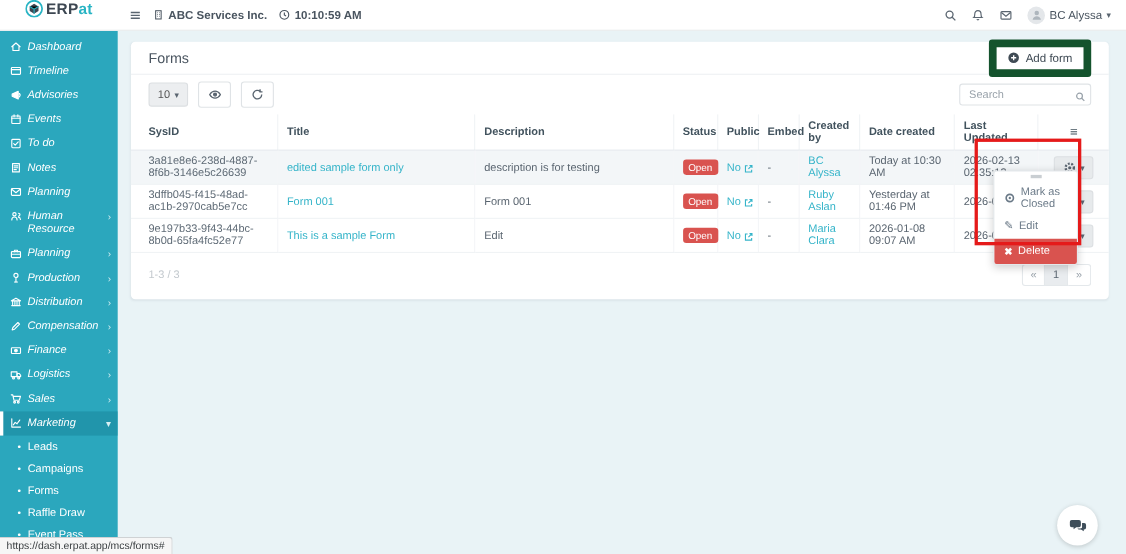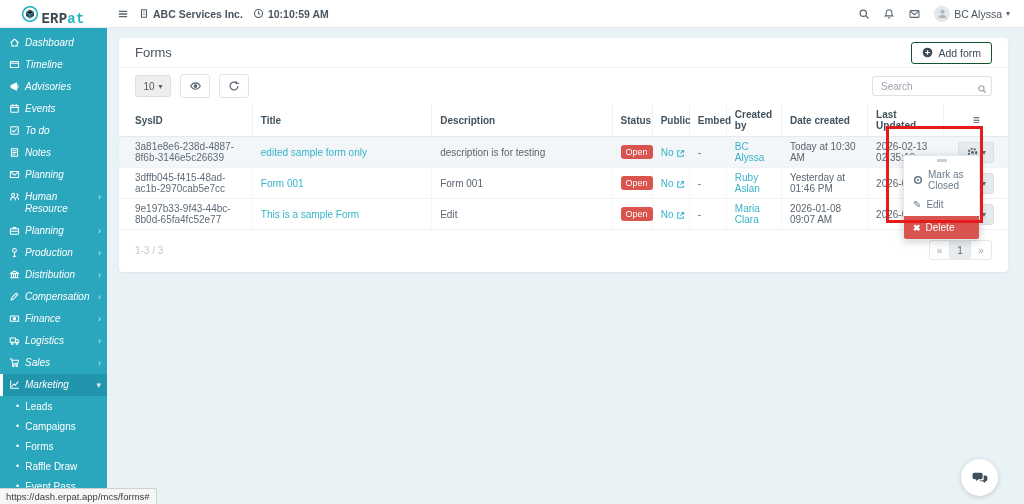--- a/index.html
+++ b/index.html
@@ -2,21 +2,21 @@
 <html><head>
 <meta charset="utf-8">
 <style>
   * { margin:0; padding:0; box-sizing:border-box; }
   html,body { width:1024px; height:504px; }
   body { font-family:"Liberation Sans", sans-serif; }
   .app { position:relative; width:1024px; height:504px; background:#e9f3f6; overflow:hidden; }
 
   
   .topbar { position:absolute; top:0; left:0; right:0; height:28px; background:#fff; border-bottom:1px solid #e6eaec; z-index:30; display:flex; align-items:center; }
-  .logo-cell { width:107px; height:100%; display:flex; align-items:flex-end; justify-content:center; gap:3px;font-family:Liberation Mono, monospace; }
+  .logo-cell { width:107px; height:100%; display:flex; align-items:flex-start; justify-content:center; gap:3px; }
   .logo-text { font-size:14px; font-weight:bold; color:#3d4752; letter-spacing:.2px; }
   .logo-text .accent { color:#29b4c4; }
   .tb-left { display:flex; align-items:center; gap:10px; padding-left:10px; color:#4a5560; }
   .tb-item { display:flex; align-items:center; gap:4px; font-size:10.5px; font-weight:bold; color:#4a5560; }
   .tb-right { margin-left:auto; display:flex; align-items:center; gap:13px; padding-right:14px; color:#5a6570; }
   .avatar { width:16px; height:16px; border-radius:50%; background:#e4e7ea; display:flex; align-items:center; justify-content:center; overflow:hidden; }
   .tb-user { font-size:10.5px; color:#4a5560; display:flex; align-items:center; gap:4px; }
   .caret { font-size:8px; color:#5a6570; }
 
   
@@ -28,21 +28,21 @@
   .side-item .chev { font-size:9px; color:#d7f0f4; margin-left:2px; }
   .side-item.active { background:#2195ab; border-left:3px solid #fff; padding-left:6px; }
   .side-sub { display:flex; align-items:center; gap:6px; padding:4.5px 6px 4.5px 16px; color:#fff; font-size:10px; cursor:pointer; }
   .side-sub .dot { font-size:9px; }
 
   
   .main { position:absolute; left:107px; top:28px; right:0; bottom:0; }
   .card { position:absolute; left:12px; top:10px; width:889px; background:#fff; border-radius:4px; box-shadow:0 1px 2px rgba(60,80,100,.08); }
   .card-head { display:flex; align-items:center; justify-content:space-between; padding:7px 16px; border-bottom:1px solid #eef1f3; height:30px; }
   .card-title { font-size:13px; color:#4a5560; }
-  .btn-add { display:flex; align-items:center; gap:5px; border:1px solid #14532d; border-radius:3px; background:#fff; padding:4px 10px; font-size:10.5px; color:#3f4a54; cursor:pointer; }
+  .btn-add { display:flex; align-items:center; gap:5px; border:7px solid #14532d; border-radius:3px; background:#fff; padding:4px 10px; font-size:10.5px; color:#3f4a54; cursor:pointer; }
   .toolbar { display:flex; align-items:center; padding:7px 16px; height:36px; }
   .sel-size { display:flex; align-items:center; justify-content:center; gap:4px; width:36px; height:22px; background:#eceef0; border:1px solid #dcdfe2; border-radius:3px; font-size:10px; color:#555; cursor:pointer; }
   .tool-btn { width:30px; height:24px; border:1px solid #dfe3e6; border-radius:3px; background:#fff; color:#5a6570; display:flex; align-items:center; justify-content:center; margin-left:9px; cursor:pointer; }
   .search-wrap { margin-left:auto; position:relative; }
   .search-input { width:120px; height:20px; border:1px solid #dfe3e6; border-radius:3px; font-size:10px; padding:0 20px 0 8px; color:#555; outline:none; font-family:"Liberation Sans",sans-serif; }
   .search-input::placeholder { color:#9aa3ab; }
   .search-ico-in { position:absolute; right:5px; top:4px; color:#9aa3ab; }
 
   table.grid { width:100%; border-collapse:collapse; table-layout:fixed; }
   table.grid th { font-size:10px; font-weight:bold; color:#42535e; text-align:left; padding:5px 8px; border-bottom:1px solid #e4e9ed; border-right:1px solid #f0f3f5; height:22px; }

